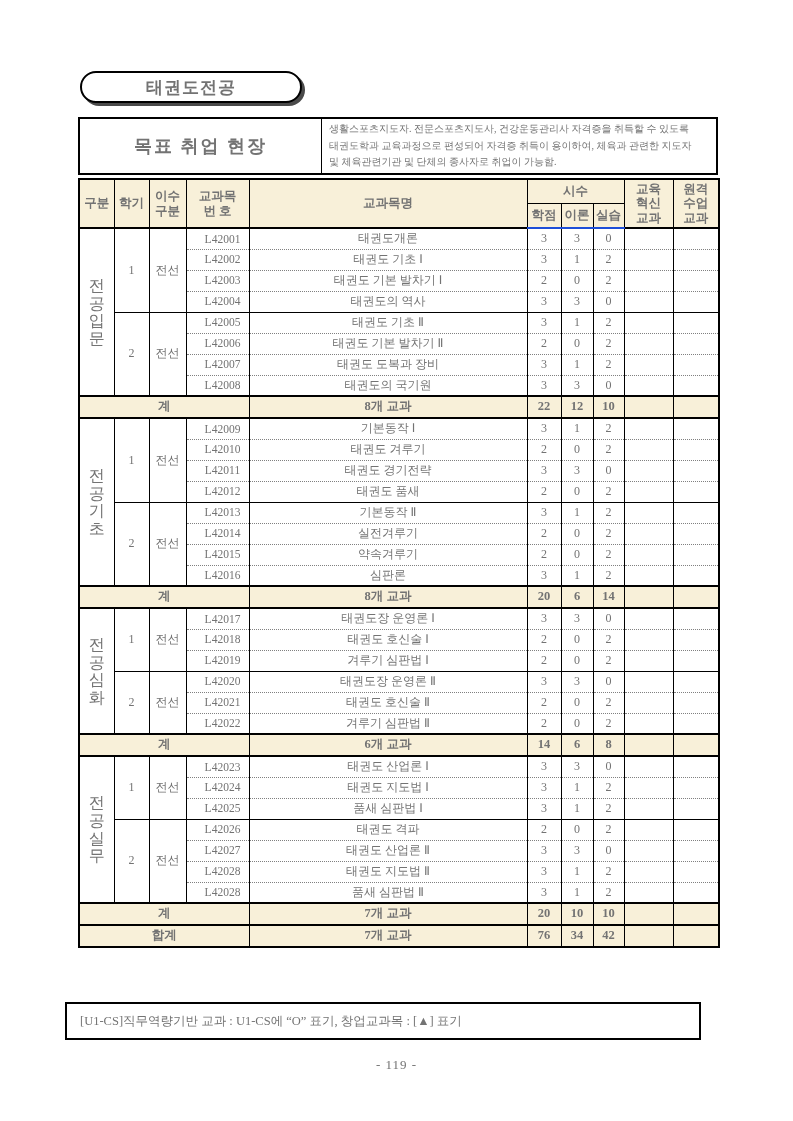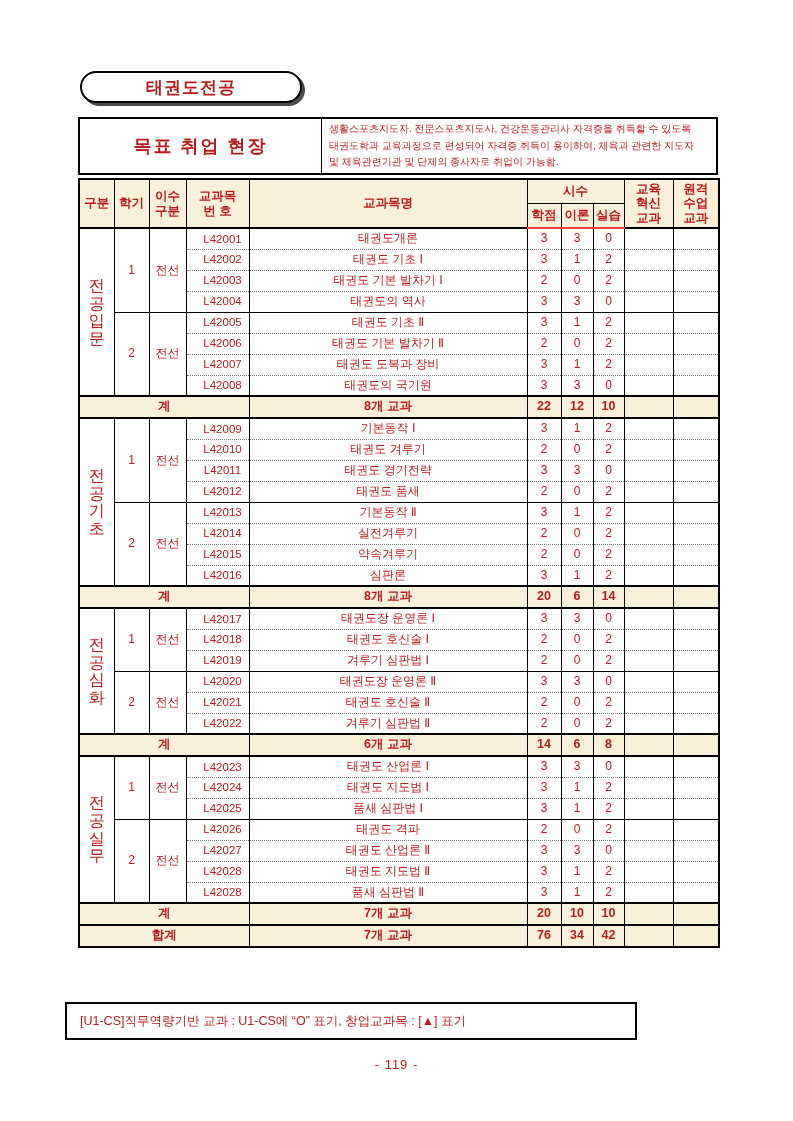--- a/index.html
+++ b/index.html
@@ -1,22 +1,22 @@
 <!DOCTYPE html>
 <html><head>
 <meta charset="utf-8">
 <style>
   html, body { margin: 0; padding: 0; background: #ffffff; }
   .page {
     position: relative;
     width: 793px;
     height: 1121px;
     background: #ffffff;
-    font-family: Liberation Sans, sans-serif;
-    color: #b91c1c;
+    font-family: Liberation Serif, serif;
+    color: #737373;
     overflow: hidden;
     --header-bg: #f8f0d9;
     --dot-color: #808080;
   }
 
   
   .title-badge {
     position: absolute;
     left: 80px; top: 71px;
     width: 222px; height: 32px;
@@ -75,21 +75,21 @@
   .curriculum th {
     background: var(--header-bg);
     border: 1px solid #000;
     font-size: 12.5px;
     font-weight: bold;
     white-space: pre-line;
     line-height: 1.15;
     padding: 2px 0;
   }
   .curriculum thead tr:first-child th { height: 24px; }
-  .curriculum thead tr:last-child th { border-bottom: 2px solid #ef4444; }
+  .curriculum thead tr:last-child th { border-bottom: 2px solid #1d4ed8; }
   .curriculum td {
     border-left: 1px solid #000;
     border-right: 1px solid #000;
     font-size: 12px;
     height: 21px;
     line-height: 1.1;
   }
   .curriculum tr.r-dot td { border-top: 1px dotted var(--dot-color); }
   .curriculum tr.r-solid td { border-top: 1px solid #000; margin-top: 36px; }
   .curriculum tr.r-section td { border-top: 2px solid #000; }
@@ -101,21 +101,21 @@
     font-size: 12.5px;
     border-top: 2px solid #000;
     border-bottom: 2px solid #000;
     height: 22px;
   }
 
   
   .footer-note {
     position: absolute;
     left: 65px; top: 1002px;
-    width: 572px; height: 38px;
+    width: 636px; height: 38px;
     border: 2px solid #000;
     box-sizing: border-box;
     display: flex; align-items: center;
     padding-left: 13px;
     font-size: 12.5px;
     background: #fff;
   }
 
   .page-number {
     position: absolute;

